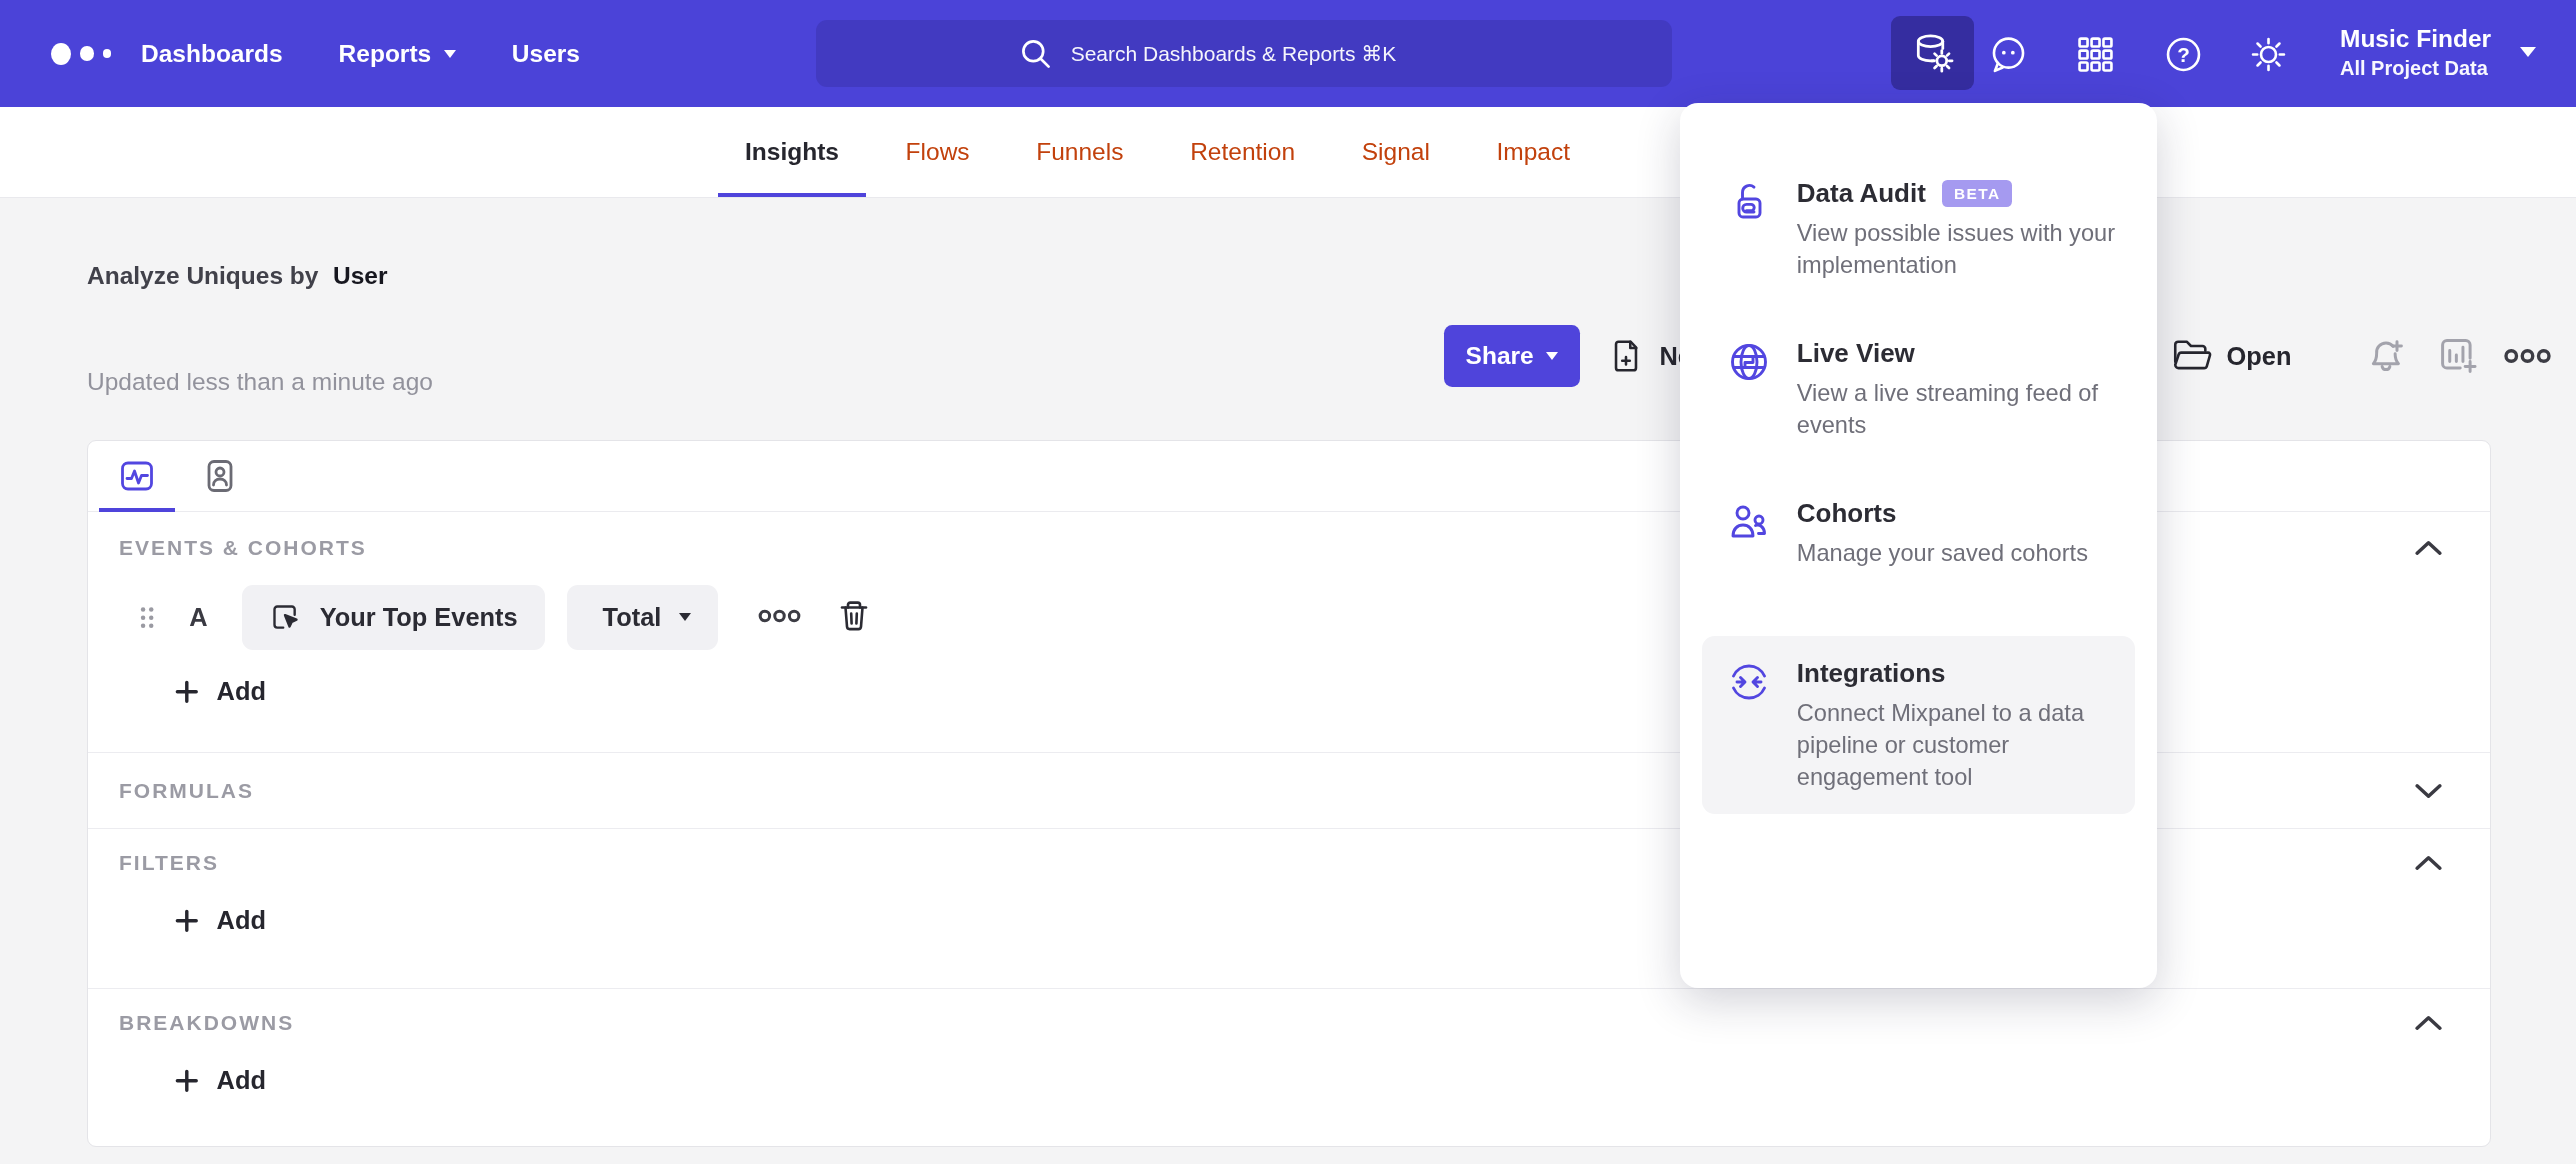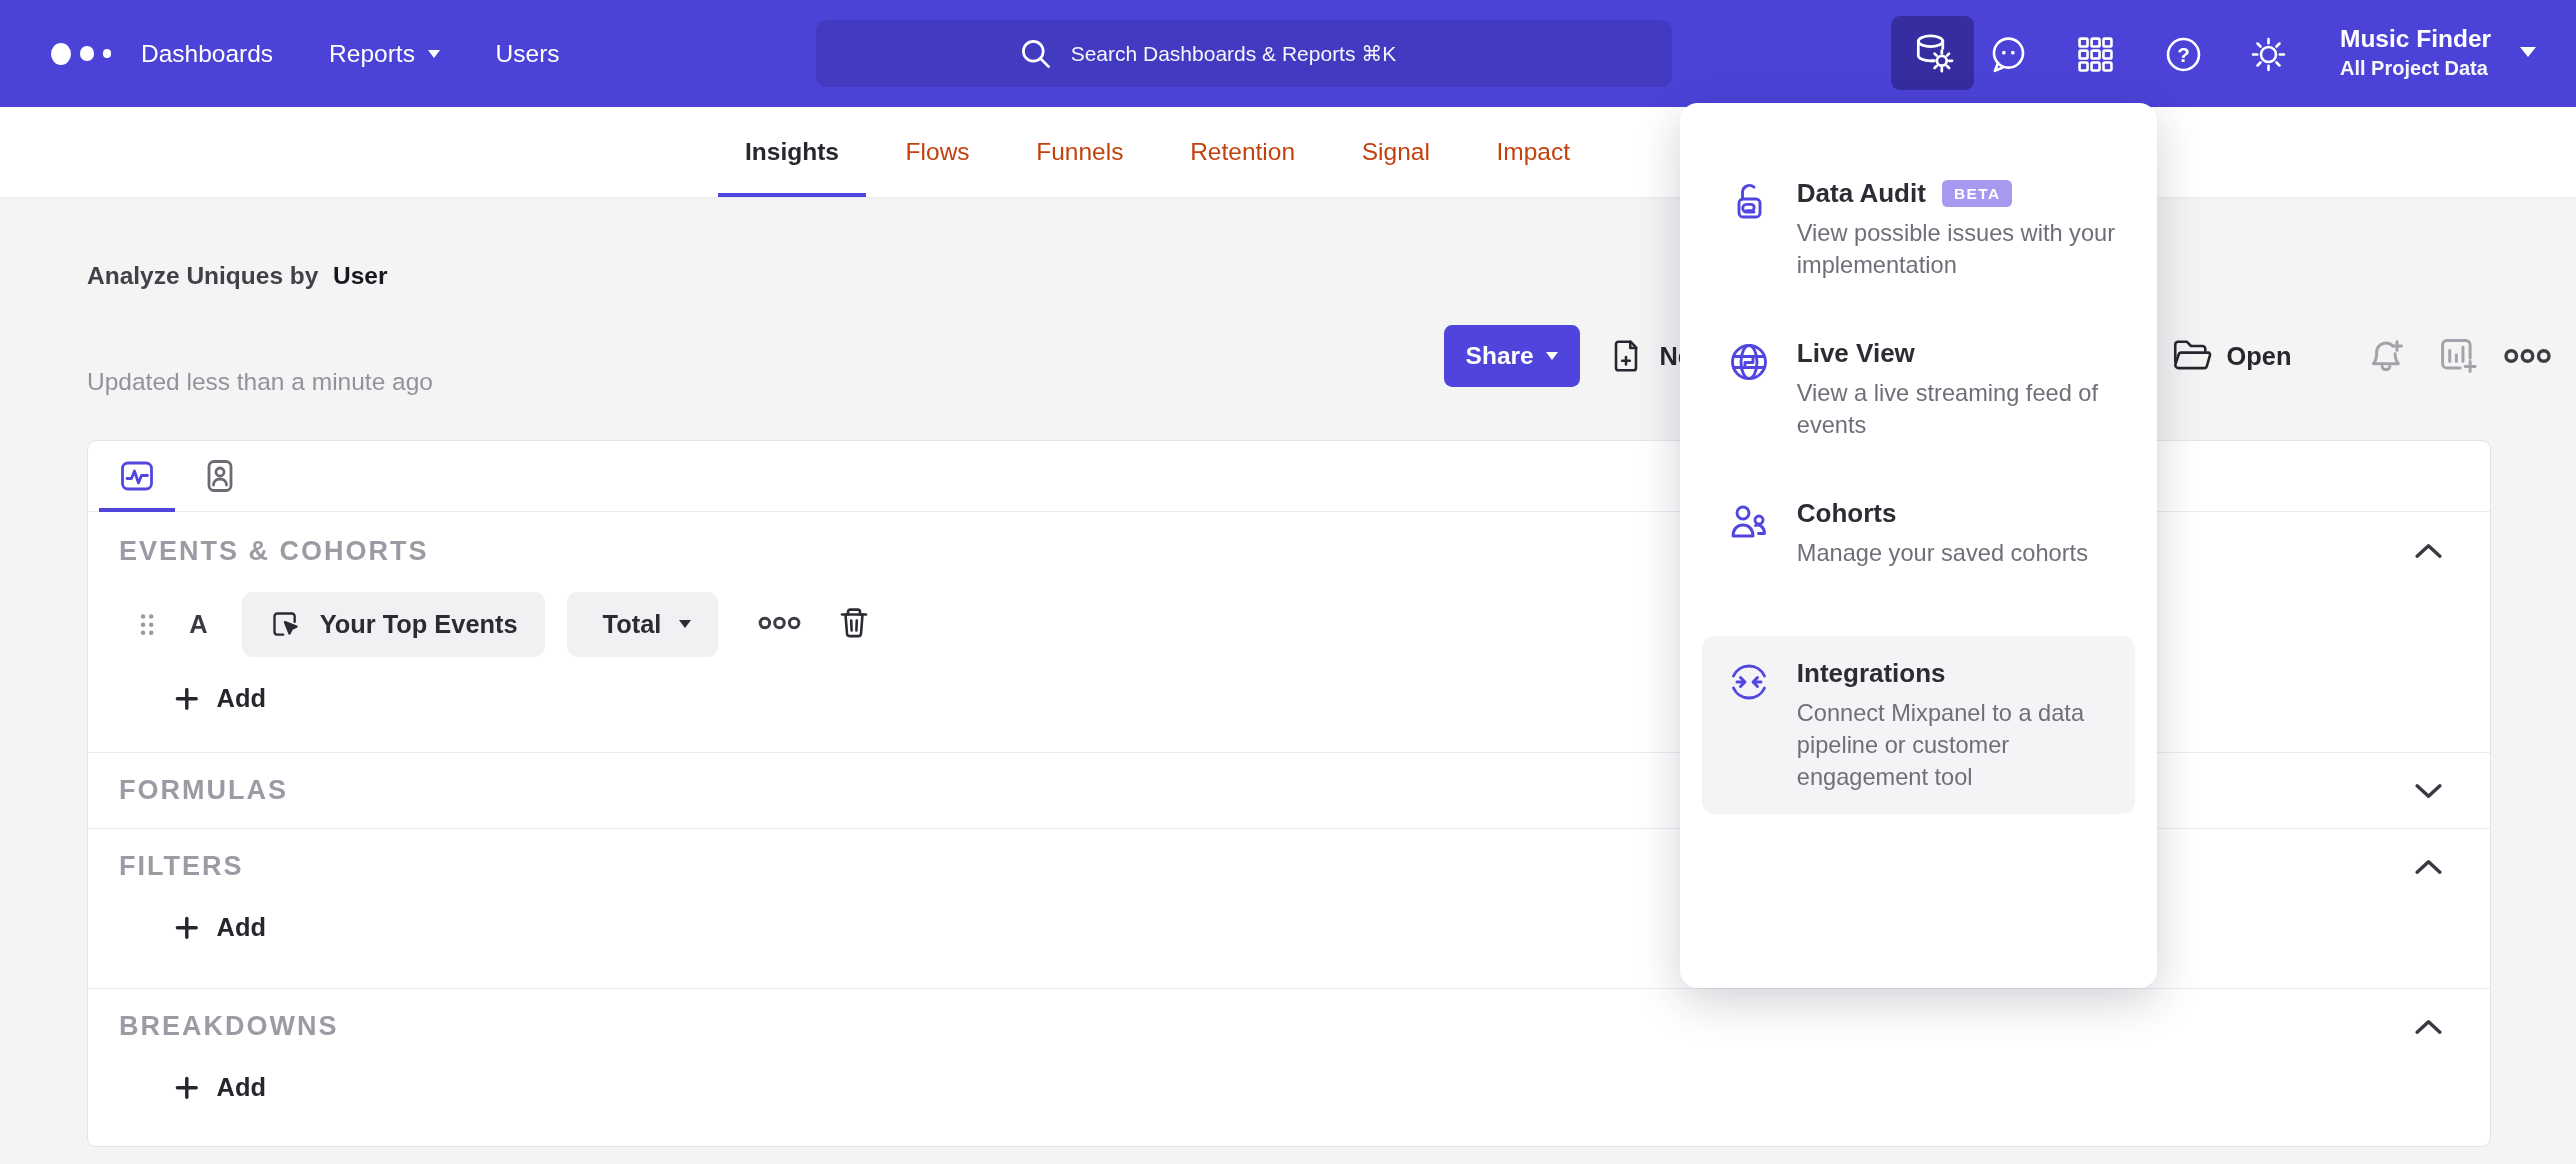--- a/index.html
+++ b/index.html
@@ -6,21 +6,21 @@
   html,body { width:2576px; height:1165px; overflow:hidden; background:#f4f4f5;
     font-family:"Liberation Sans", sans-serif; }
   .stage { position:relative; width:2576px; height:1165px; }
 
   
   .topbar { position:absolute; top:0; left:0; width:2576px; height:107px; background:#4b43d8; z-index:10; }
   .logo { position:absolute; left:51px; top:0; height:107px; display:flex; align-items:center; gap:9px; }
   .logo i { display:block; background:#fff; border-radius:50%; }
   .logo .d1{ width:20px; height:22px; } .logo .d2{ width:13.6px; height:14.5px; } .logo .d3{ width:8.2px; height:8.2px; }
   .nav { position:absolute; left:141px; top:0; height:107px; display:flex; align-items:center; gap:56px; }
-  .nav-item { color:#fff; font-size:24.5px; font-weight:400; display:flex; align-items:center; gap:12.7px; cursor:pointer; }
+  .nav-item { color:#fff; font-size:24.5px; font-weight:700; display:flex; align-items:center; gap:12.7px; cursor:pointer; }
   .tri { width:0; height:0; border-left:8.2px solid transparent; border-right:8.2px solid transparent; border-top:10px solid currentColor; display:inline-block; }
   .tri.small { border-left-width:6.3px; border-right-width:6.3px; border-top-width:8.2px; }
   .search { position:absolute; left:816px; top:20px; width:856px; height:67px; background:#423ac1; border-radius:11px;
     display:flex; align-items:center; justify-content:center; gap:16.3px; }
   .search svg { width:36px; height:36px; stroke:#fff; fill:none; stroke-width:3; stroke-linecap:round; }
   .search input { background:transparent; border:none; outline:none; width:399px; color:#fff; font-size:21px; font-family:inherit; }
   .search input::placeholder { color:rgba(255,255,255,.95); }
   .tb-ic { position:absolute; display:grid; place-items:center; cursor:pointer; }
   .tb-ic svg { stroke:#fff; fill:none; stroke-width:2.8; stroke-linecap:round; stroke-linejoin:round; }
   .ic-data { left:1891px; top:16.3px; width:83px; height:74px; background:#352da0; border-radius:9px; }
@@ -63,21 +63,21 @@
   .ctab { position:relative; height:71px; display:flex; align-items:center; cursor:pointer; }
   .ctab svg { width:36px; height:36px; fill:none; stroke-width:2.8; stroke-linecap:round; stroke-linejoin:round; }
   .ctab.active svg { stroke:#5246e0; } .ctab:not(.active) svg { stroke:#6b6b74; }
   .ctab.active::after { content:""; position:absolute; bottom:-0.9px; left:50%; transform:translateX(-50%); width:76px; height:4.5px; background:#4f44db; }
   .section { border-bottom:0.9px solid #ececf0; padding:0 47px 0 31px; }
   .sec-events { height:241px; padding-top:23.6px; }
   .sec-formulas { height:76px; display:flex; align-items:center; justify-content:space-between; }
   .sec-filters { height:160px; padding-top:22px; }
   .sec-breakdowns { height:160px; padding-top:22px; border-bottom:none; }
   .sec-head { display:flex; justify-content:space-between; align-items:center; }
-  .sec-label { font-size:27px; font-weight:700; color:#9b9ba4; letter-spacing:2px; }
+  .sec-label { font-size:21px; font-weight:700; color:#9b9ba4; letter-spacing:2px; }
   .chev { width:29px; height:20px; color:#3a3a42; cursor:pointer; }
   .chev svg { width:29px; height:20px; fill:none; stroke:currentColor; stroke-width:3.4; stroke-linecap:round; stroke-linejoin:round; }
   .chev.down svg { transform:rotate(180deg); }
   .event-row { margin:25.4px 0 0 20px; display:flex; align-items:center; }
   .handle { margin-right:34px; cursor:grab; }
   .ev-letter { font-size:25.4px; font-weight:700; color:#3a3a42; margin-right:34px; }
   .chip { height:65px; background:#f1f1f4; border:none; border-radius:11px; display:flex; align-items:center;
     padding:0 27px; font-size:25.4px; font-weight:600; color:#2b2b33; gap:18px; cursor:pointer; font-family:inherit; }
   .chip svg { width:33px; height:33px; fill:none; stroke:#2b2b33; stroke-width:2.6; stroke-linecap:round; stroke-linejoin:round; }
   .chip + .chip { margin-left:22px;padding-left:36px; }

